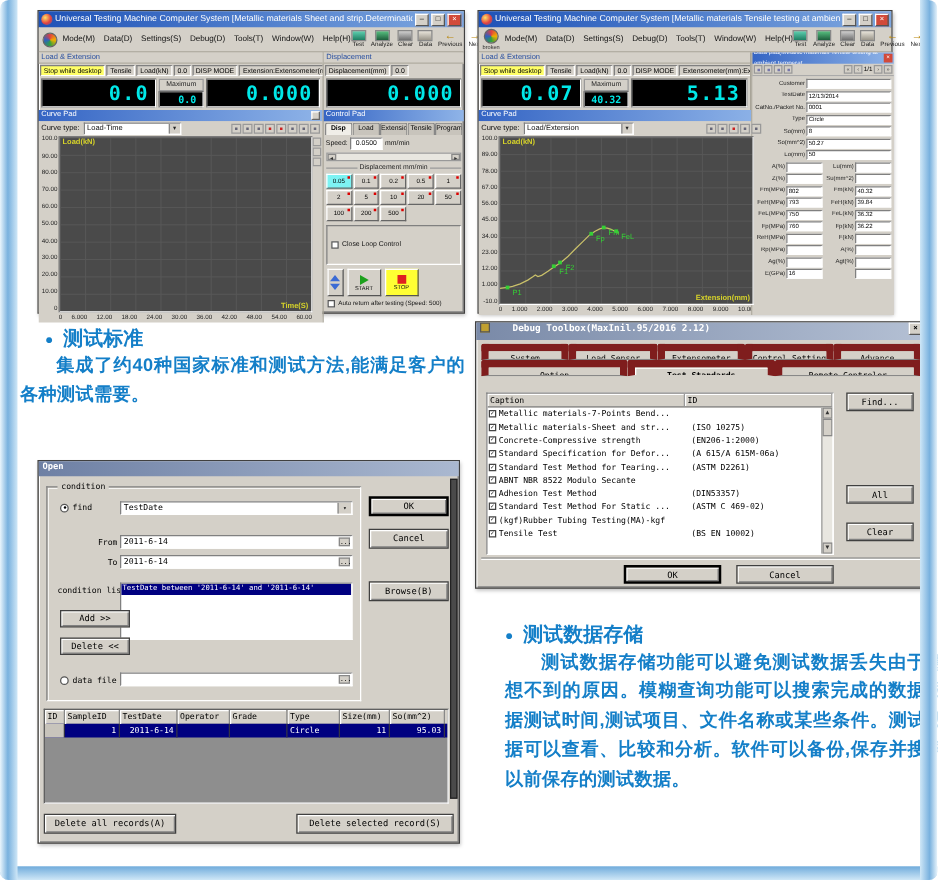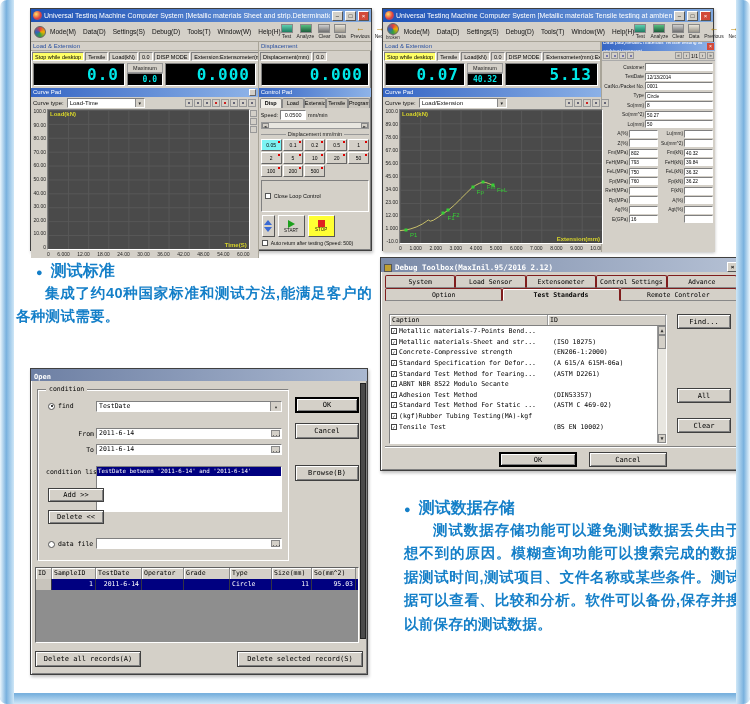--- a/index.html
+++ b/index.html
@@ -119,25 +119,25 @@
 .dpfields{flex:1;overflow:hidden;padding:2px 2px;background:#d4d0c8;}
 .dprow{display:flex;align-items:center;margin-bottom:1.5px;gap:1px;}
 .dpl{font-size:4.8px;color:#222;text-align:right;flex:1;white-space:nowrap;overflow:hidden;}
 .dpv{background:#fff;border:1px solid;border-color:#808080 #fff #fff #808080;font-size:4.8px;line-height:7px;height:8px;padding:0 1px;white-space:nowrap;overflow:hidden;}
 .dpv.wide{width:68px;flex:none;}
 .dpl.half{width:24px;flex:none;}
 .dpv.half{width:29px;flex:none;}
 
 
 .dlg{position:absolute;background:#d4d0c8;border:1px solid #404040;box-shadow:inset 1px 1px 0 #fff,inset -1px -1px 0 #808080,1px 2px 3px rgba(0,0,0,.25);font-family:"DejaVu Sans Mono",monospace;}
-.dtbar{height:14px;display:flex;align-items:flex-end;gap:3px;padding:0 3px;background:linear-gradient(90deg,#7a8aa8,#b4c0d4);color:#fff;font-size:7.5px;font-weight:bold;white-space:nowrap;overflow:hidden;}
+.dtbar{height:14px;display:flex;align-items:flex-start;gap:18px;padding:0 3px;background:linear-gradient(90deg,#7a8aa8,#b4c0d4);color:#fff;font-size:7.5px;font-weight:bold;white-space:nowrap;overflow:hidden;}
 .dticon{width:8px;height:8px;background:#c0a030;border:1px solid #555;flex:none;}
 .dtbody{position:relative;height:199px;}
 .tabrow{position:absolute;left:4px;right:4px;display:flex;height:13px;}
-.tabrow span{flex:1;font-size:6.5px;line-height:12px;text-align:center;border:1px solid #7f1d1d;border-bottom:1px solid #888;background:#d4d0c8;white-space:nowrap;overflow:hidden;border-radius:2px 2px 0 0;}
+.tabrow span{flex:1;font-size:6.5px;line-height:12px;text-align:center;border:6px solid #7f1d1d;border-bottom:1px solid #888;background:#d4d0c8;white-space:nowrap;overflow:hidden;border-radius:2px 2px 0 0;}
 .tabrow.r1{top:3px;}
 .tabrow.r2{top:16px;}
 .tabrow.r2 span:nth-child(2){font-weight:bold;border-bottom:1px solid #d4d0c8;box-shadow:inset 1px 1px 0 #fff;}
 .stdlist{position:absolute;left:8px;top:42px;width:278px;height:130px;background:#fff;border:1px solid;border-color:#808080 #fff #fff #808080;overflow:hidden;font-size:6.5px;}
 .lhead{display:flex;height:11px;background:#d4d0c8;border-bottom:1px solid #808080;line-height:10px;}
 .lhead span{padding:0 2px;border-right:1px solid #999;box-shadow:inset 1px 1px 0 #fff;}
 .capcol{width:158px;}
 .idcol{flex:1;}
 .lrows .stdrow{display:flex;height:10.6px;align-items:center;gap:2px;padding-left:1px;white-space:nowrap;overflow:hidden;}
 .stdrow.sel{background:#c8c4bc;}

